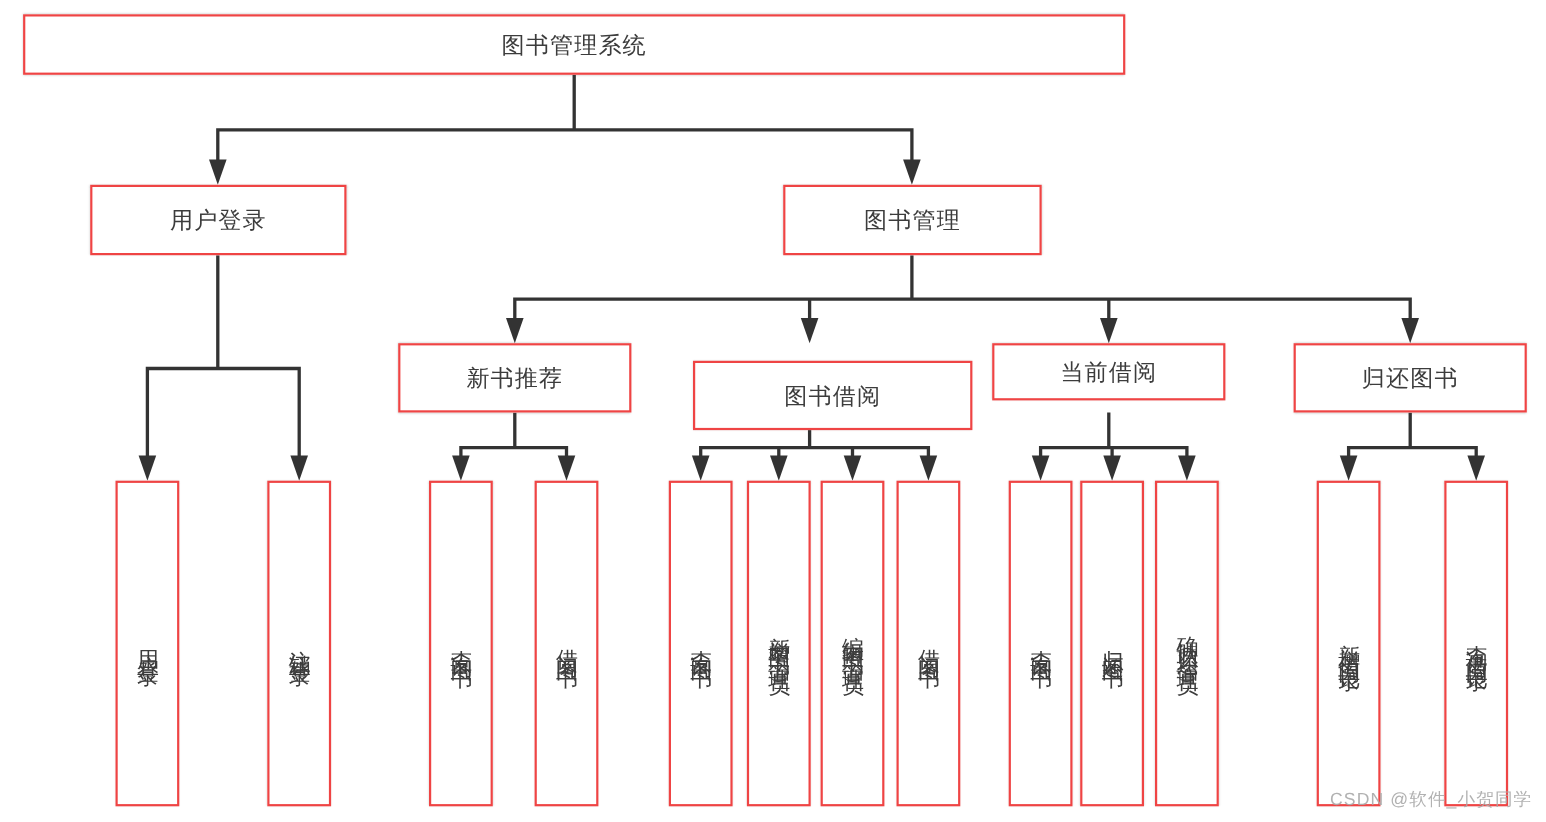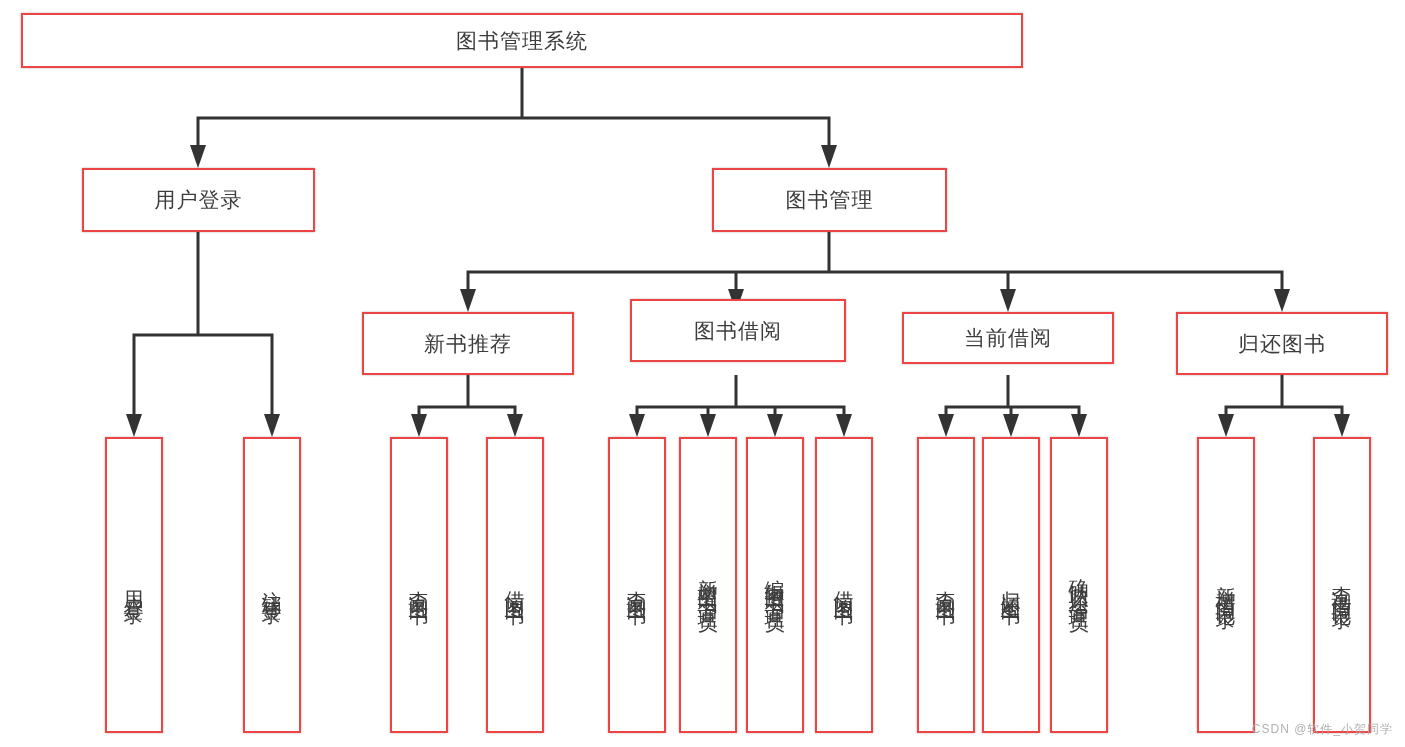--- a/index.html
+++ b/index.html
@@ -52,21 +52,21 @@
     fill: none;
   }
   #connectors polygon {
     fill: #333333;
     stroke: none;
   }
   #watermark {
     position: absolute;
     right: 12px;
     bottom: 9px;
-    font-size: 12px;
+    font-size: 16px;
     letter-spacing: 1px;
     color: rgba(170,170,170,0.92);
     white-space: nowrap;
     z-index: 5;
     margin-left: 12px;
   }
 </style>
 </head>
 <body>
 
@@ -115,21 +115,21 @@
   <div class="node" style="left:82px; top:168px; width:233px; height:64px;">
     <span class="hlabel">用户登录</span>
   </div>
   <div class="node" style="left:362px; top:312px; width:212px; height:63px;">
     <span class="hlabel">新书推荐</span>
   </div>
 
   <div class="node" style="left:712px; top:168px; width:235px; height:64px;">
     <span class="hlabel">图书管理</span>
   </div>
-  <div class="node" style="left:630px; top:299px; width:216px; height:63px;">
+  <div class="node" style="left:630px; top:328px; width:254px; height:63px;">
     <span class="hlabel">图书借阅</span>
   </div>
   <div class="node" style="left:902px; top:312px; width:212px; height:52px;">
     <span class="hlabel">当前借阅</span>
   </div>
   <div class="node" style="left:1176px; top:312px; width:212px; height:63px;">
     <span class="hlabel">归还图书</span>
   </div>
 
   <div class="node vbox" style="left:105px; top:437px; width:58px; height:296px;">

